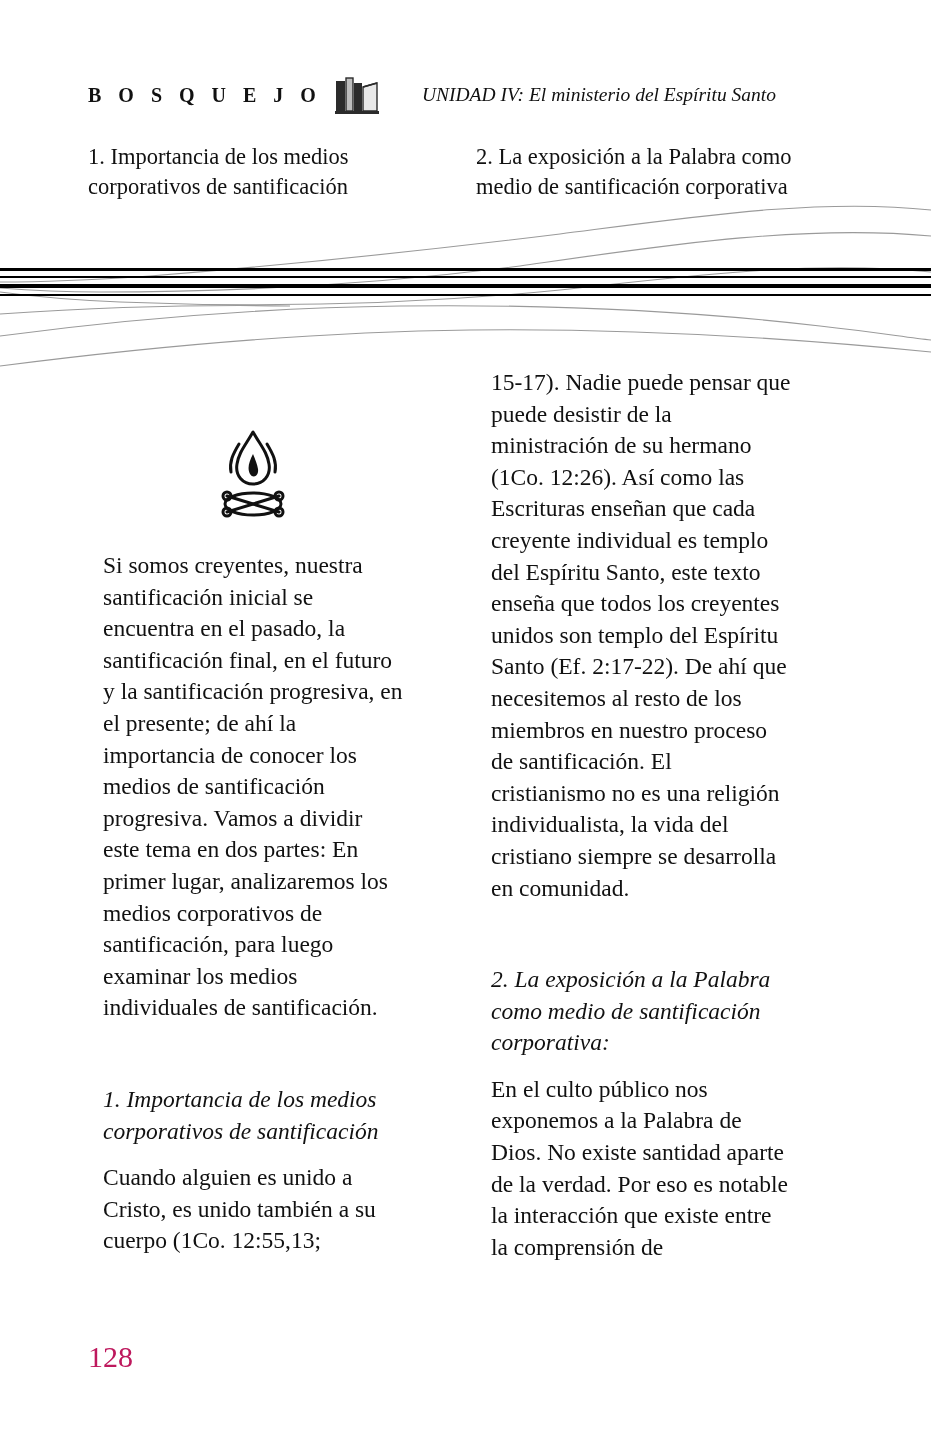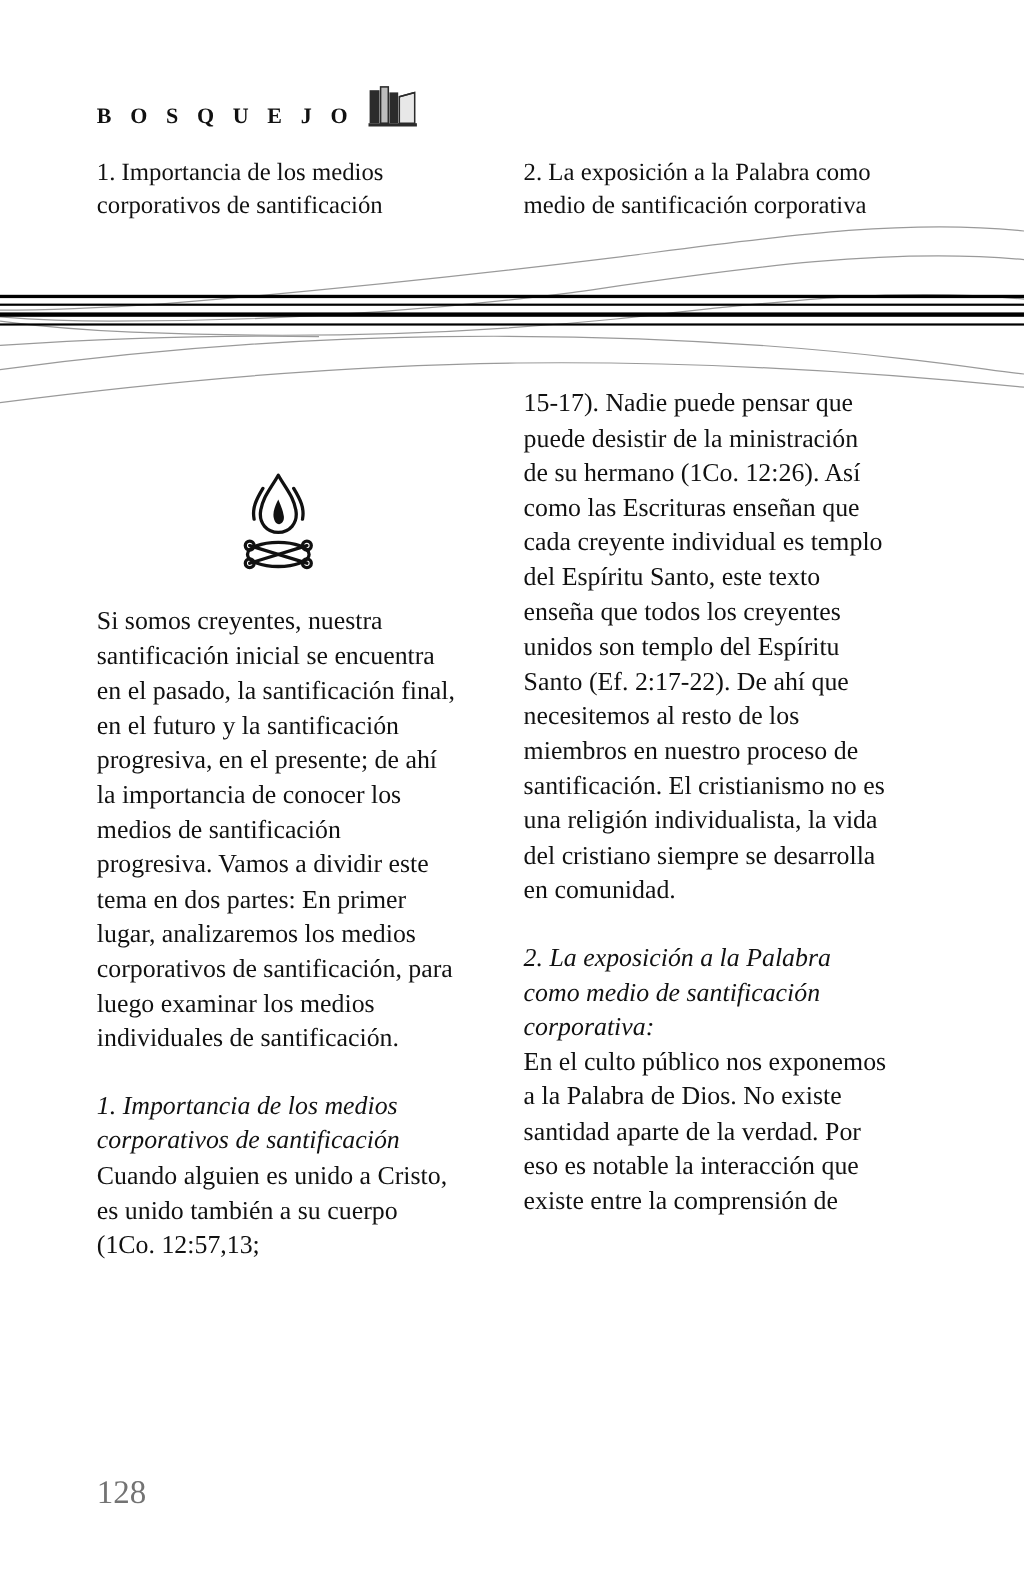--- a/index.html
+++ b/index.html
@@ -21,21 +21,21 @@
   }
 
   
   .header {
     position: absolute;
     left: 88px;
     top: 72px;
     width: 755px;
     height: 46px;
     display: flex;
-    align-items: flex-end;
+    align-items: center;
   }
   .bosquejo-label {
     font-family: "Liberation Serif", serif;
     font-weight: bold;
     font-size: 20px;
     letter-spacing: 6px;
     color: #111;
     white-space: nowrap;
   }
   .books-icon {
@@ -104,21 +104,21 @@
     left: 88px;
     top: 352px;
     width: 760px;
     display: flex;
     gap: 58px;
   }
   .col {
     width: 330px;
   }
   .col p {
-    margin: 0;
+    margin: 15px;
     font-size: 23.5px;
     line-height: 1.345;
     color: #111;
   }
   .fire-icon {
     display: block;
     margin: 72px auto 18px auto;
     width: 96px;
     height: 108px;
   }
@@ -143,21 +143,21 @@
   .footer {
     position: absolute;
     left: 88px;
     top: 1340px;
     width: 760px;
     display: flex;
     align-items: baseline;
   }
   .page-number {
     font-size: 30px;
-    color: #737373;
+    color: #be185d;
   }
   .footer-text {
     margin-left: auto;
     font-style: italic;
     font-size: 19px;
     color: #111;
     white-space: nowrap;
   }
 </style>
 </head>
@@ -172,20 +172,21 @@
       <svg width="46" height="44" viewBox="0 0 46 44" xmlns="http://www.w3.org/2000/svg">
         <rect x="2" y="8" width="9" height="30" fill="#2b2b2b"></rect>
         <rect x="12" y="5" width="7" height="33" fill="#bdbdbd" stroke="#2b2b2b" stroke-width="1.4"></rect>
         <rect x="20" y="10" width="8" height="28" fill="#2b2b2b"></rect>
         <path d="M29 14 L43 10 L43 38 L29 38 Z" fill="#e8e8e8" stroke="#2b2b2b" stroke-width="1.4"></path>
         <path d="M29 14 L43 10" fill="none" stroke="#2b2b2b" stroke-width="1.4"></path>
         <rect x="1" y="38" width="44" height="3" fill="#2b2b2b"></rect>
       </svg>
     </span>
 
+    <span class="unit-title">UNIDAD IV: El ministerio del Espíritu Santo</span>
   </div>
 
   <div class="outline">
     <div class="outline-col">1. Importancia de los medios corporativos de santificación</div>
     <div class="outline-col">2. La exposición a la Palabra como medio de santificación corporativa</div>
   </div>
 
   <svg class="swirls" viewBox="0 0 931 220" xmlns="http://www.w3.org/2000/svg">
     <g fill="none" stroke="#9a9a9a" stroke-width="1.1">
       <path d="M931 30 C 820 18, 700 36, 560 54 C 430 70, 300 84, 150 96 C 90 100, 40 102, 0 102"></path>
@@ -221,21 +222,21 @@
           <circle cx="22" cy="88" r="4"></circle>
           <circle cx="74" cy="72" r="4"></circle>
         </g>
       </svg>
 
       <p>Si somos creyentes, nuestra santificación inicial se encuentra en el pasado, la santificación final, en el futuro y la santificación progresiva, en el presente; de ahí la importancia de conocer los medios de santificación progresiva. Vamos a dividir este tema en dos partes: En primer lugar, analizaremos los medios corporativos de santificación, para luego examinar los medios individuales de santificación.</p>
 
       <div class="gap-md"></div>
 
       <p class="italic-head">1. Importancia de los medios corporativos de santificación</p>
-      <p>Cuando alguien es unido a Cristo, es unido también a su cuerpo (1Co. 12:57,13;</p>
+      <p>Cuando alguien es unido a Cristo, es unido también a su cuerpo (1Co. 12:55,13;</p>
     </div>
 
     <div class="col">
       <p>15-17). Nadie puede pensar que puede desistir de la ministración de su hermano (1Co. 12:26).  Así como las Escrituras enseñan que cada creyente individual es templo del Espíritu Santo, este texto enseña que todos los creyentes unidos son templo del Espíritu Santo (Ef. 2:17-22). De ahí que necesitemos al resto de los miembros en nuestro proceso de santificación. El cristianismo no es una religión individualista, la vida del cristiano siempre se desarrolla en comunidad.</p>
 
       <div class="gap-md"></div>
 
       <p class="italic-head">2. La exposición a la Palabra como medio de santificación corporativa:</p>
       <p>En el culto público nos exponemos a la Palabra de Dios. No existe santidad aparte de la verdad. Por eso es notable la interacción que existe entre la comprensión de</p>
     </div>

